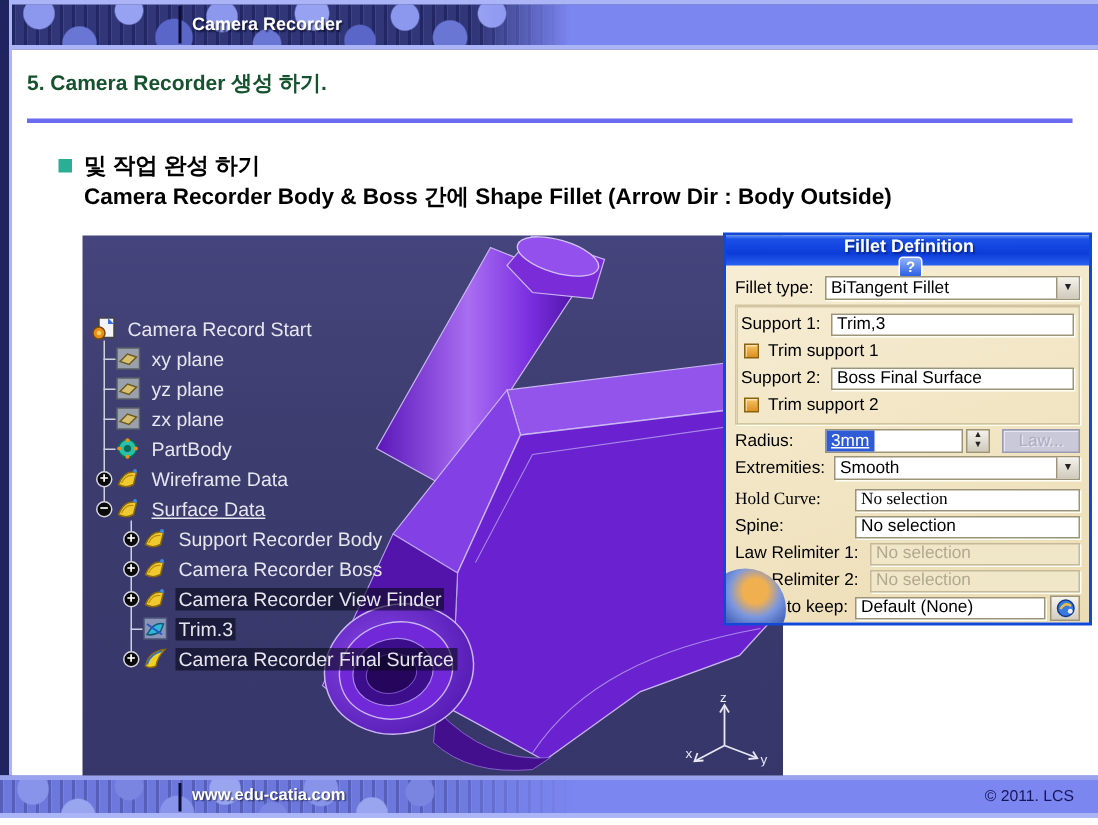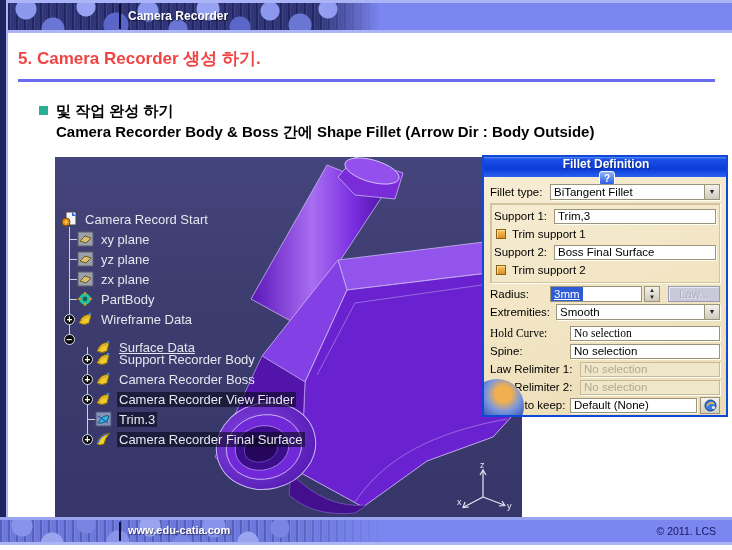--- a/index.html
+++ b/index.html
@@ -27,21 +27,21 @@
       radial-gradient(circle 10px at 262px 8px, #8c98ee 0 9px,  transparent 10px),
       radial-gradient(circle 12px at 292px 22px,#6a76d4 0 11px, transparent 12px),
       radial-gradient(circle 10px at 320px 6px, #97a2f2 0 9px,  transparent 10px),
       repeating-linear-gradient(90deg, rgba(10,15,70,.40) 0 2px, rgba(255,255,255,.07) 2px 3px, transparent 3px 8px);
   }
   .header-sep { position:absolute; left:111px; top:1px; width:2px; height:25px; background:#0c0c34; }
   .header-tab-label { position:absolute; left:120px; top:6px; color:#ffffff; font-weight:bold;
     font-size:12px; text-shadow:1px 1px 1px rgba(0,0,20,.6); }
 
   
-  .page-title { position:absolute; left:18px; top:47px; font-size:17px; font-weight:bold; color:#ef4444; }
+  .page-title { position:absolute; left:18px; top:47px; font-size:14px; font-weight:bold; color:#14532d; }
   .title-rule { position:absolute; left:18px; top:79px; width:697px; height:3px; background:#6b6bf0; }
 
   
   .bullet-square { position:absolute; left:39px; top:106px; width:9px; height:9px; background:#2aae96; }
   .bullet-text { position:absolute; left:56px; top:100px; width:668px; font-size:15px; font-weight:bold;
     color:#000; line-height:21px; }
 
   
   .viewport { position:absolute; left:55px; top:157px; width:467px; height:360px;
     background:linear-gradient(180deg,#45457d 0%, #3c3c6e 40%, #36366a 100%); z-index:1; }
@@ -248,21 +248,21 @@
 
       <div class="trow" style="left:18px; top:128px;">
         <svg class="ticon" viewBox="0 0 17 16">
           <path d="M2,12 Q6,2 14,4 L12,12 Q7,15 2,12 Z" fill="#f0c830" stroke="#8a6a08"></path>
           <path d="M4,11 Q7,5 12,6" fill="none" stroke="#b89010" stroke-width="0.8"></path>
           <circle cx="13" cy="3" r="1.3" fill="#3a8ae8"></circle>
         </svg>
         <span class="tlabel">Wireframe Data</span>
       </div>
 
-      <div class="trow" style="left:36px; top:148px;margin-top:8px;">
+      <div class="trow" style="left:18px; top:148px;">
         <svg class="ticon" viewBox="0 0 17 16">
           <path d="M2,12 Q6,2 14,4 L12,12 Q7,15 2,12 Z" fill="#f0c830" stroke="#8a6a08"></path>
           <path d="M4,11 Q7,5 12,6" fill="none" stroke="#b89010" stroke-width="0.8"></path>
           <circle cx="13" cy="3" r="1.3" fill="#3a8ae8"></circle>
         </svg>
         <span class="tlabel sel">Surface Data</span>
       </div>
 
       <div class="trow" style="left:36px; top:168px;">
         <svg class="ticon" viewBox="0 0 17 16">

